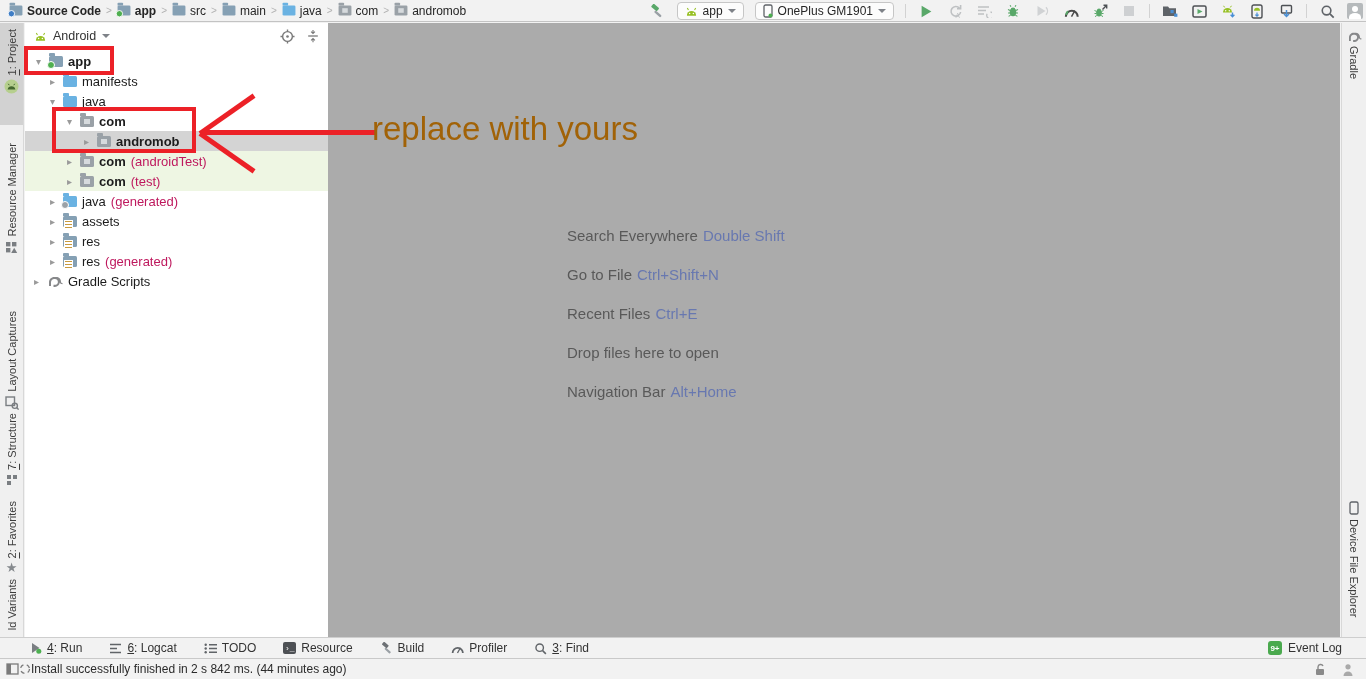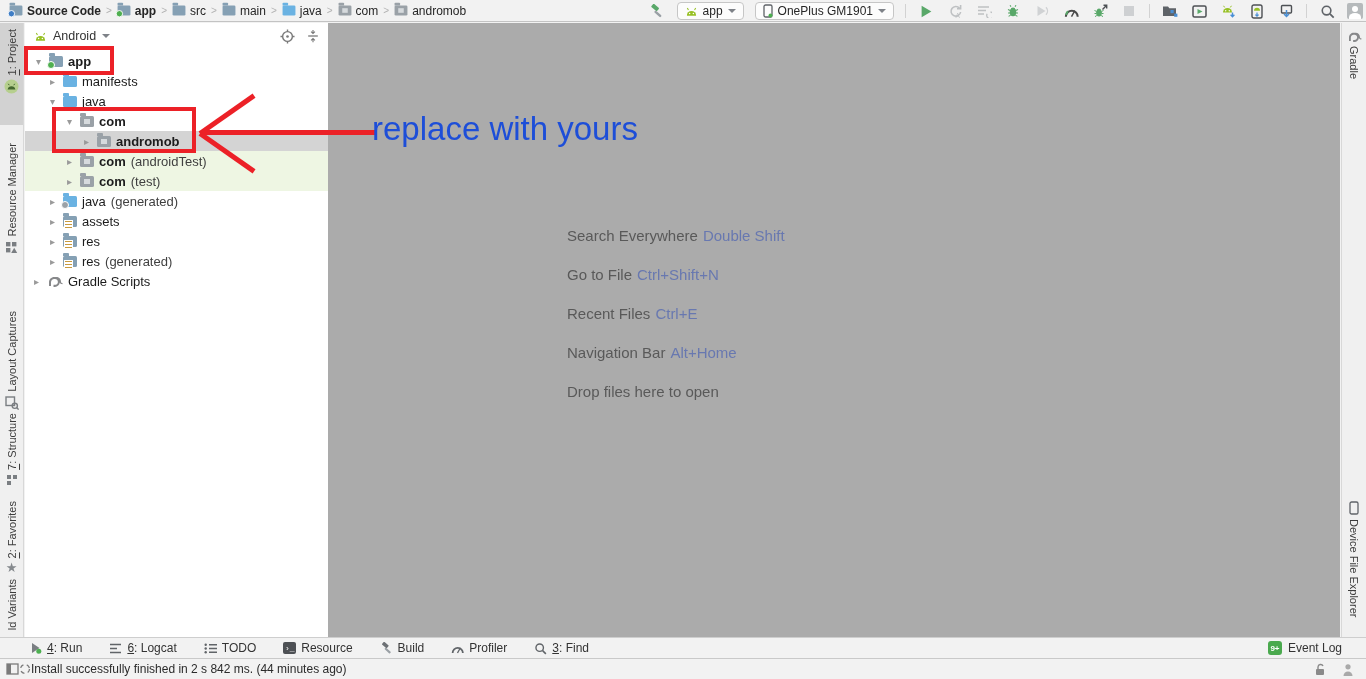--- a/index.html
+++ b/index.html
@@ -61,21 +61,21 @@
   
   .panel { position:absolute; left:25px; top:23px; width:362px; bottom:42px; background:#fff; }
   .phead { height:26px; display:flex; align-items:center; padding:0 9px 0 9px; gap:6px; font-size:12.5px; color:#333; }
   .phicons { margin-left:auto; display:flex; gap:11px; align-items:center; }
   .tree { font-size:13px; color:#1c1c1c; padding-top:2px; }
   .trow { height:20px; display:flex; align-items:center; gap:5px; cursor:default; }
   .arr { color:#9a9a9a; font-size:10px; width:11px; text-align:center; flex:none; }
   .sel { background:#d4d4d4; }
   .grn { background:#eef6e3; }
   .b { font-weight:bold; }
-  .sfx { color:#404040; }
+  .sfx { color:#be185d; }
 
   
   .editor { position:absolute; left:328px; top:23px; right:26px; bottom:42px; background:#ababab; }
   .scuts { position:absolute; left:239px; top:193px; }
   .scut { height:39px; display:flex; align-items:center; font-size:15px;text-align:right; }
   .scut .sl { color:#595959; }
   .scut .sk { color:#6878b0; margin-left:5px; }
 
   
   .bottombar { position:absolute; left:0; right:0; bottom:21px; height:21px; background:#f2f2f2;
@@ -91,21 +91,21 @@
   .stright { margin-left:auto; display:flex; gap:16px; margin-right:12px; align-items:center; }
 
   
   .abox { position:absolute; border:4px solid #ec2127; z-index:60; }
   #abox1 { left:24px; top:46px; width:90px; height:29px; }
   #abox2 { left:52px; top:107px; width:144px; height:46px; }
   .aline { position:absolute; background:#ec2127; z-index:60; }
   #aline-main { left:201px; top:130px; width:174px; height:5px; }
   #aline-up  { left:200px; top:131px; width:66px; height:5px; transform:rotate(-35deg); transform-origin:0 50%; }
   #aline-dn  { left:200px; top:131px; width:66px; height:5px; transform:rotate(35deg);  transform-origin:0 50%; }
-  #atext { position:absolute; left:372px; top:110px; font-size:33px; color:#1d4ed8; z-index:60; white-space:nowrap; }
+  #atext { position:absolute; left:372px; top:110px; font-size:33px; color:#a16207; z-index:60; white-space:nowrap; }
 
   .avatarbox { width:16px; height:16px; background:#b6babc; border-radius:2px; position:relative; overflow:hidden; }
   .avatarbox::before { content:""; position:absolute; left:5px; top:3px; width:6px; height:6px; border-radius:50%; background:#fff; }
   .avatarbox::after { content:""; position:absolute; left:2px; top:10px; width:12px; height:8px; border-radius:50% 50% 0 0; background:#fff; }
   .termico { width:13px; height:12px; background:#4d5054; border-radius:2px; color:#fff; font-size:8px;
              display:flex; align-items:center; justify-content:center; font-family:"Liberation Mono",monospace; }
   .stopsq { width:10px; height:10px; background:#a2a6aa; }
   u { text-underline-offset:1px; }
 </style>
 </head>
@@ -438,25 +438,25 @@
     </div>
     <div class="scut">
       <span class="sl">Go to File</span>
         <span class="sk">Ctrl+Shift+N</span>
     </div>
     <div class="scut">
       <span class="sl">Recent Files</span>
         <span class="sk">Ctrl+E</span>
     </div>
     <div class="scut">
+      <span class="sl">Drop files here to open</span>
+    </div>
+    <div class="scut">
       <span class="sl">Navigation Bar</span>
         <span class="sk">Alt+Home</span>
-    </div>
-    <div class="scut">
-      <span class="sl">Drop files here to open</span>
     </div>
   </div>
 </div>
 
 <div class="bottombar">
   <div class="bitem">
     <svg width="12" height="12" viewBox="0 0 12 12">
         <path d="M2 1l7.5 5L2 11z" fill="#7a7e82"></path>
         <circle cx="8.8" cy="9.3" r="2.5" fill="#4caf50"></circle>
       </svg>

